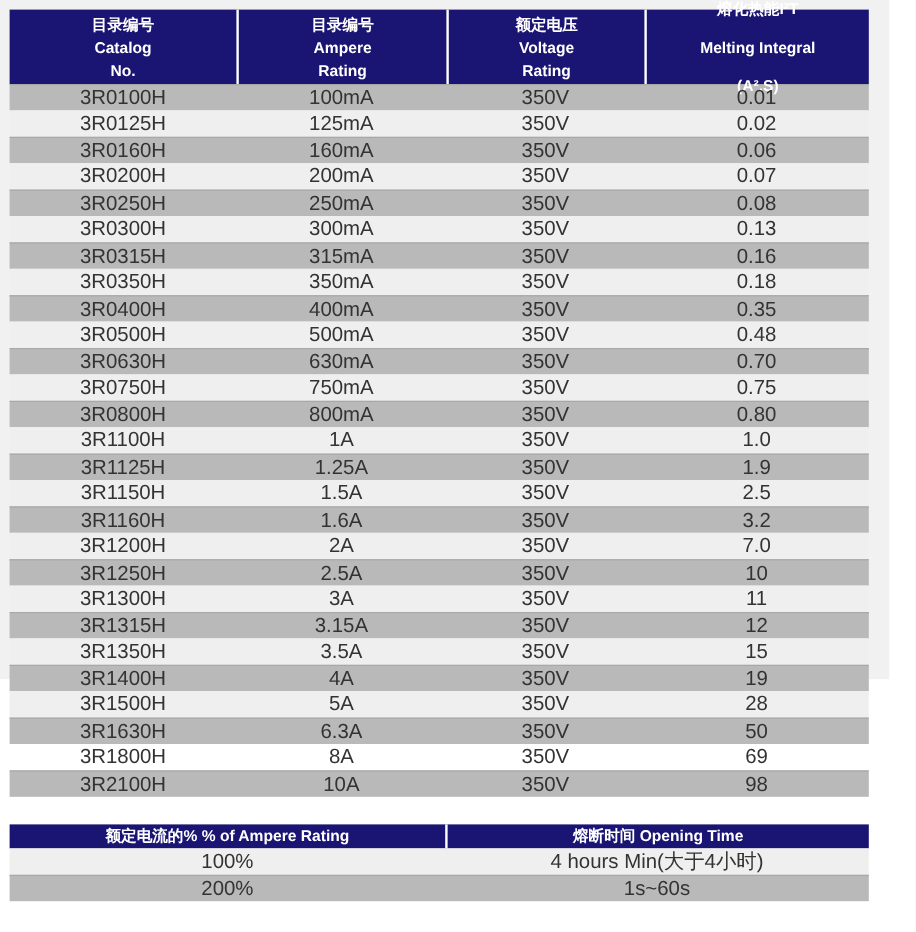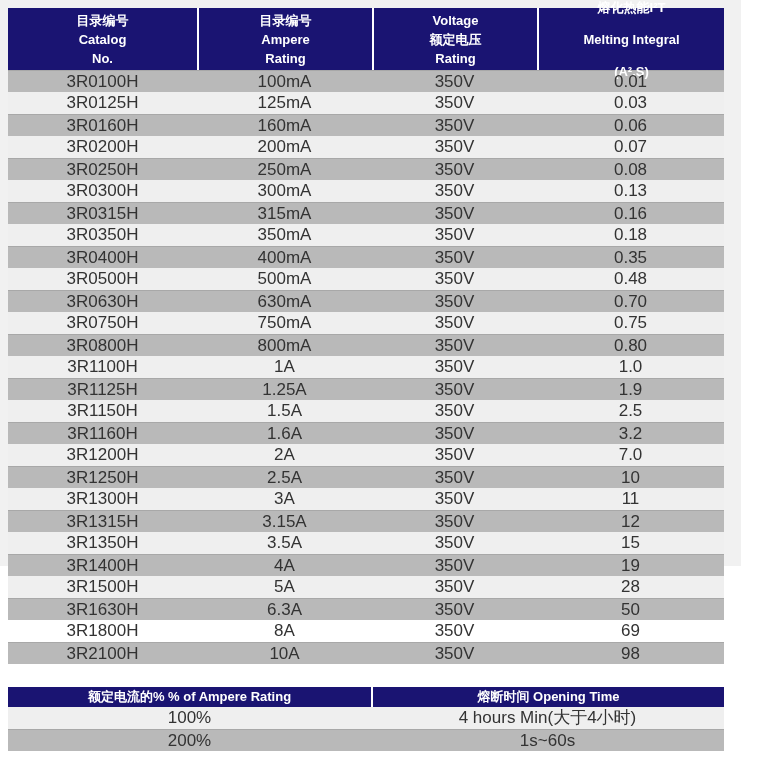--- a/index.html
+++ b/index.html
@@ -84,42 +84,42 @@
         <div class="hline">目录编号</div>
         <div class="hline">Catalog</div>
         <div class="hline">No.</div>
       </div>
       <div class="hcell c1">
         <div class="hline">目录编号</div>
         <div class="hline">Ampere</div>
         <div class="hline">Rating</div>
       </div>
       <div class="hcell c2">
+        <div class="hline">额定电压</div>
         <div class="hline">Voltage</div>
-        <div class="hline">额定电压</div>
         <div class="hline">Rating</div>
       </div>
       <div class="hcell c3">
         <div class="hline">熔化热能I²T</div>
         <div class="hline">Melting Integral</div>
         <div class="hline">(A².S)</div>
       </div>
     </div>
     <div>
         <div class="trow gray">
           <div class="tcell c0">3R0100H</div>
           <div class="tcell c1">100mA</div>
           <div class="tcell c2">350V</div>
           <div class="tcell c3">0.01</div>
         </div>
         <div class="trow light">
           <div class="tcell c0">3R0125H</div>
           <div class="tcell c1">125mA</div>
           <div class="tcell c2">350V</div>
-          <div class="tcell c3">0.03</div>
+          <div class="tcell c3">0.02</div>
         </div>
         <div class="trow gray">
           <div class="tcell c0">3R0160H</div>
           <div class="tcell c1">160mA</div>
           <div class="tcell c2">350V</div>
           <div class="tcell c3">0.06</div>
         </div>
         <div class="trow light">
           <div class="tcell c0">3R0200H</div>
           <div class="tcell c1">200mA</div>

